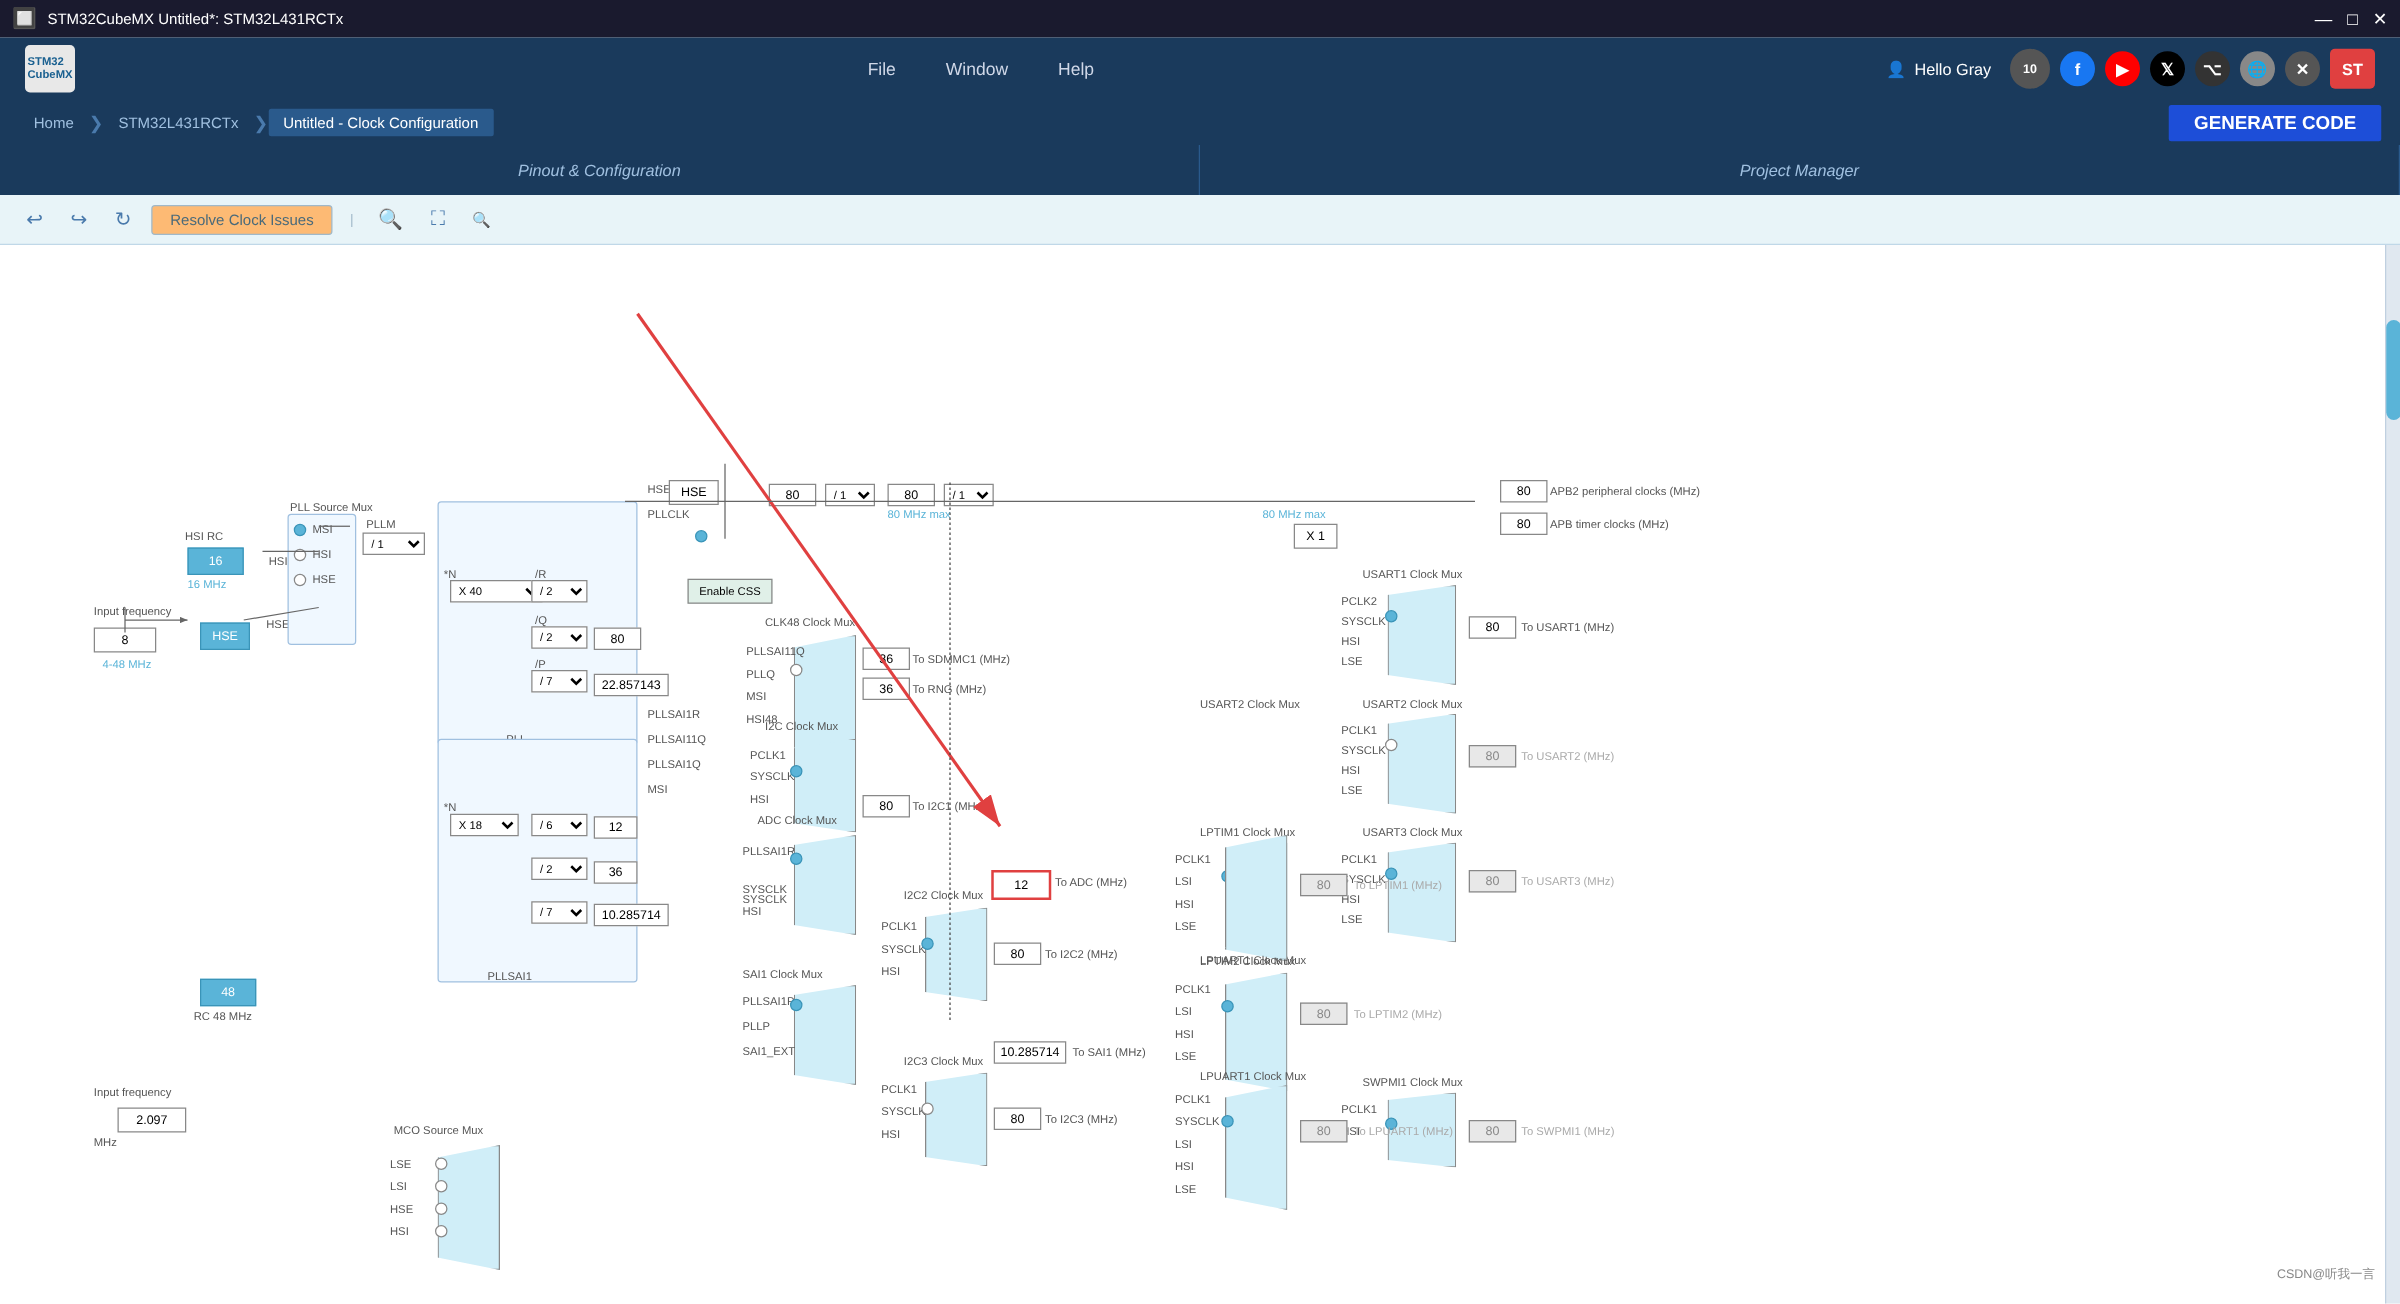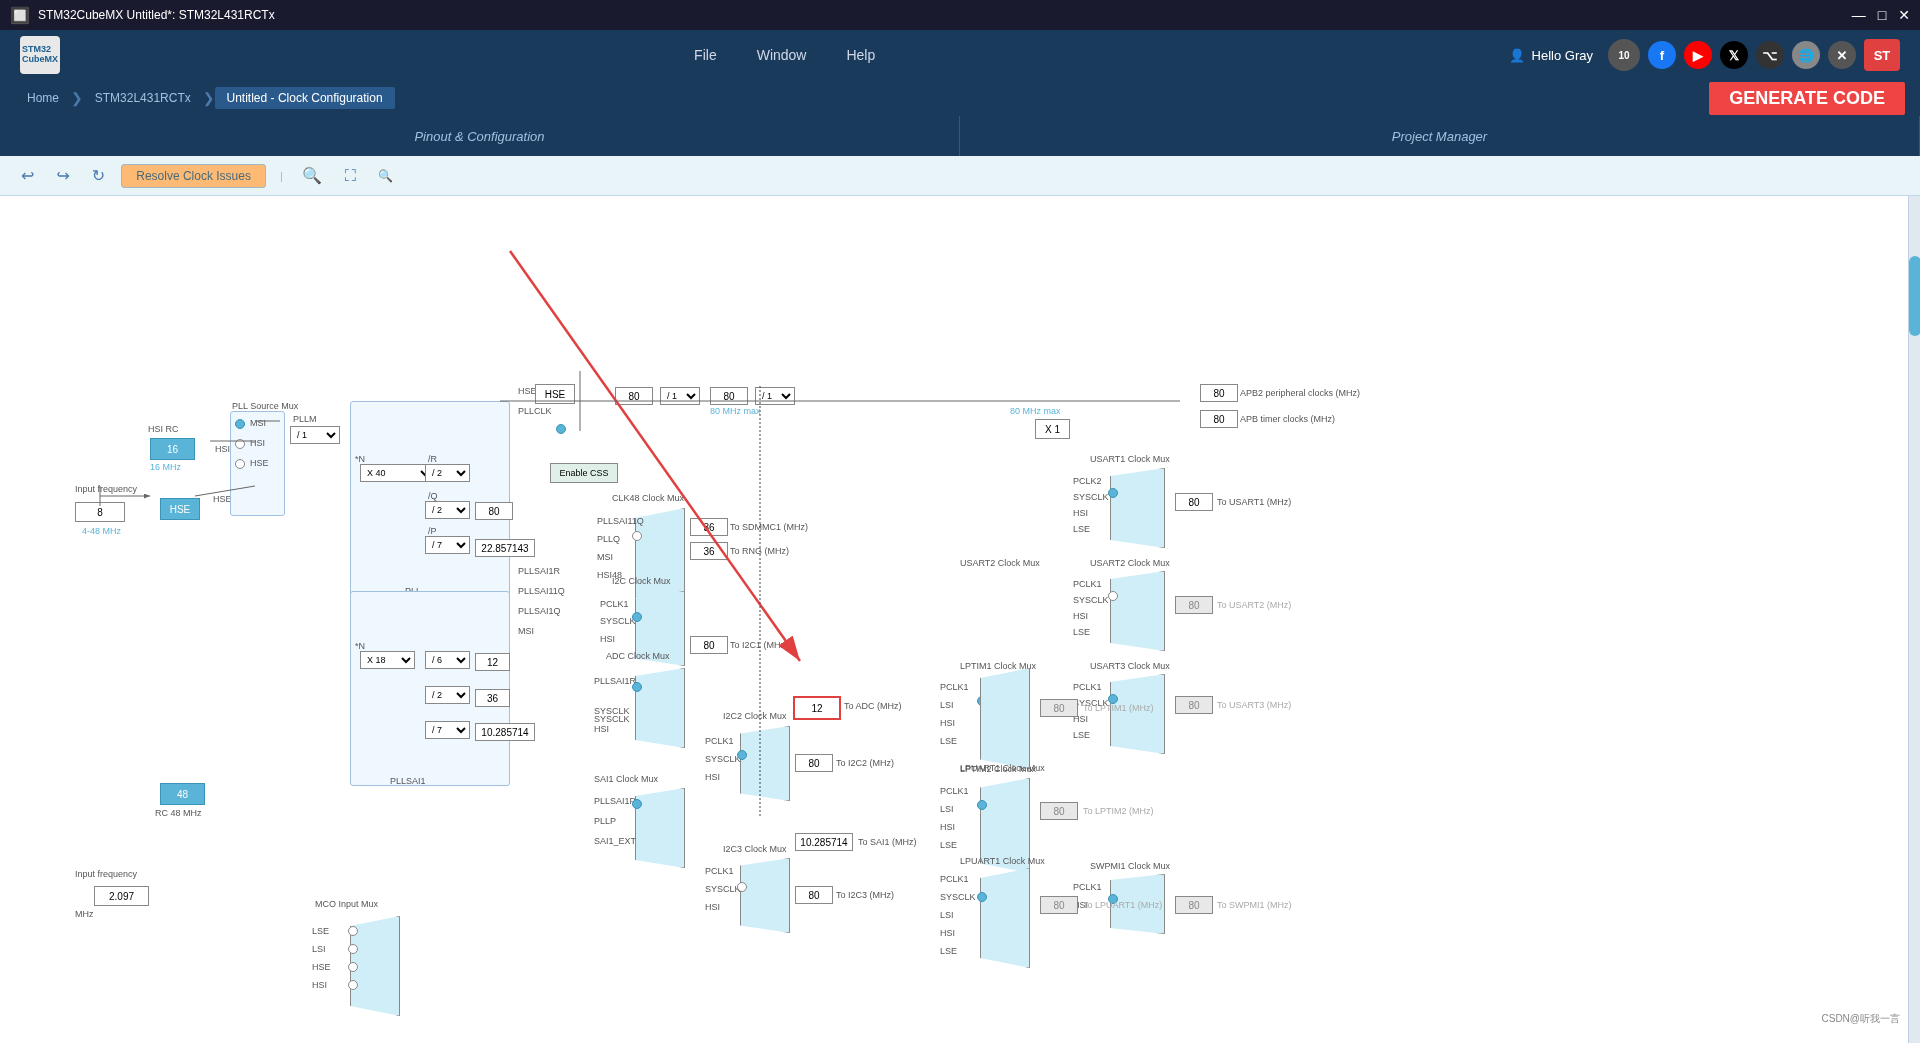--- a/index.html
+++ b/index.html
@@ -51,25 +51,25 @@
       color: #a0c0e0;
       font-size: 12px;
       padding: 4px 12px;
       cursor: pointer;
       display: flex; align-items: center; gap: 8px;
     }
     .breadcrumb-item.active { color: white; background: #2a5a8c; border-radius: 2px; }
     .breadcrumb-sep { color: #4a7aac; font-size: 14px; }
     .generate-btn {
       margin-left: auto;
-      background: #ef4444;
+      background: #1d4ed8;
       color: white;
       border: none;
       padding: 6px 20px;
-      font-size: 18px;
+      font-size: 15px;
       font-weight: bold;
       cursor: pointer;
       border-radius: 2px;
     }
 
     
     .tab-bar {
       background: #1a3a5c;
       height: 40px;
       display: flex;
@@ -581,21 +581,21 @@
         <span>48</span>
       </div>
       <div class="small-label" style="left:145px; top:602px;">RC 48 MHz</div>
 
       <div class="small-label" style="left:65px; top:663px;">Input frequency</div>
       <div class="block outline" style="left:65px; top:680px; width:55px; height:20px;margin-left:19px;">
         <span>2.097</span>
       </div>
       <div class="small-label" style="left:65px; top:703px;">MHz</div>
 
-      <div class="small-label" style="left:305px; top:693px;">MCO Input Mux</div>
+      <div class="small-label" style="left:305px; top:693px;">MCO Source Mux</div>
       <div class="mux-shape" style="left:340px; top:710px; width:50px; height:100px;"></div>
       <div class="small-label" style="left:302px; top:720px;">LSE</div>
       <div class="small-label" style="left:302px; top:738px;">LSI</div>
       <div class="small-label" style="left:302px; top:756px;">HSE</div>
       <div class="small-label" style="left:302px; top:774px;">HSI</div>
       <div class="radio-dot" style="left:338px; top:720px;"></div>
       <div class="radio-dot" style="left:338px; top:738px;"></div>
       <div class="radio-dot" style="left:338px; top:756px;"></div>
       <div class="radio-dot" style="left:338px; top:774px;"></div>
 

